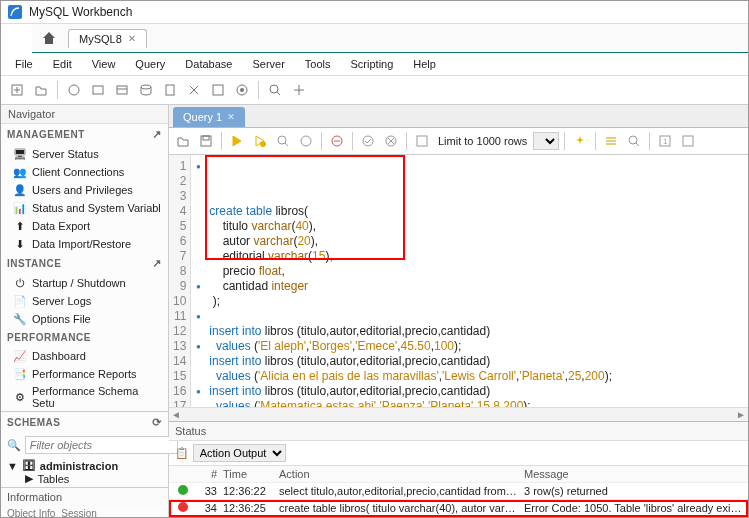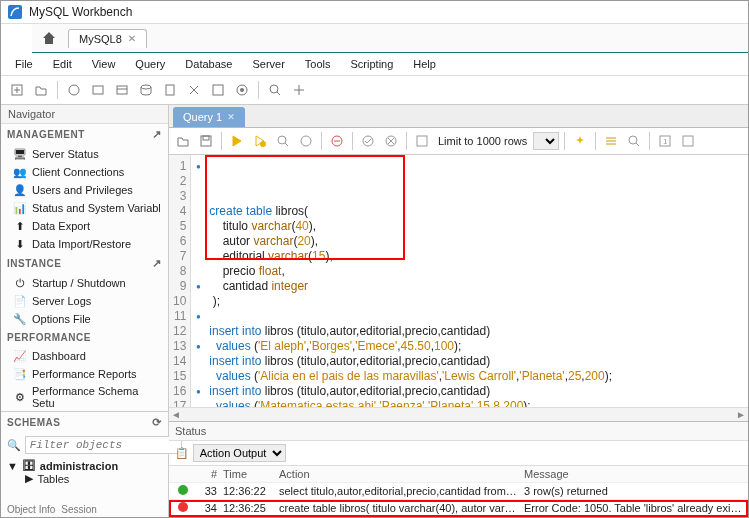--- a/index.html
+++ b/index.html
@@ -20,21 +20,21 @@
 .main { flex: 1; display: flex; min-height: 0; }
 .sidebar { width: 168px; border-right: 1px solid #ccc; display: flex; flex-direction: column; background: #fcfcfc; min-height: 0; }
 .navhdr { padding: 3px 7px; font-size: 11px; color: #555; background: #f5f5f5; border-bottom: 1px solid #ddd; }
 .secthdr { display: flex; justify-content: space-between; align-items: center; padding: 4px 6px; font-size: 10px; font-weight: bold; color: #666; letter-spacing: 0.5px; }
 .secthdr .act { font-size: 11px; cursor: pointer; }
 .navlist { list-style: none; }
 .navlist li { display: flex; align-items: center; gap: 5px; padding: 2px 6px 2px 12px; cursor: pointer; }
 .nvicon { width: 14px; height: 14px; display: inline-flex; align-items: center; justify-content: center; flex-shrink: 0; }
 .schembox { border-top: 1px solid #ccc; }
 .schemfilter { display: flex; align-items: center; gap: 4px; padding: 3px 6px; }
-.schemfilter input { flex: 1; border: 1px solid #ccc; padding: 2px 4px; font-size: 11px; font-style: italic; color: #888; font-family: Liberation Mono, monospace; }
+.schemfilter input { flex: 1; border: 1px solid #ccc; padding: 2px 4px; font-size: 11px; font-style: italic; color: #888; }
 .schemtree { padding: 2px 6px; }
 .schemtree .db { font-weight: bold; display: flex; align-items: center; gap: 4px; cursor: pointer; }
 .schemtree .tbl { display: flex; align-items: center; gap: 4px; padding-left: 18px; cursor: pointer; }
 .infobar { border-top: 1px solid #ccc; padding: 3px 6px; font-size: 11px; color: #555; background: #fafafa; }
 .objinfo { display: flex; gap: 6px; padding: 2px 6px; font-size: 10px; color: #777; }
 .content { flex: 1; display: flex; flex-direction: column; min-width: 0; }
 .qtabs { display: flex; align-items: center; background: #eee; border-bottom: 1px solid #bbb; padding: 0 4px; }
 .qtab { display: flex; align-items: center; gap: 5px; padding: 4px 10px; background: #7aa7d6; color: #fff; border-radius: 3px 3px 0 0; margin-top: 2px; margin-right: 4px; cursor: pointer; font-size: 11px; }
 .qtab .x { color: #def; font-size: 9px; }
 .etoolbar { display: flex; align-items: center; gap: 3px; padding: 3px 4px; border-bottom: 1px solid #ccc; }
@@ -268,20 +268,21 @@
             <span>administracion</span>
           </div>
         <div class="tbl">
             <span>▶</span>
             <span>Tables</span>
           </div>
       </div>
     </div>
 
     <div style="flex:1"></div>
+    <div class="infobar">Information</div>
     <div class="objinfo">
       <span>Object Info</span>
       <span>Session</span>
     </div>
   </div>
 
   <div class="content">
     <div class="qtabs">
       <div class="qtab">
         <span>Query 1</span>

